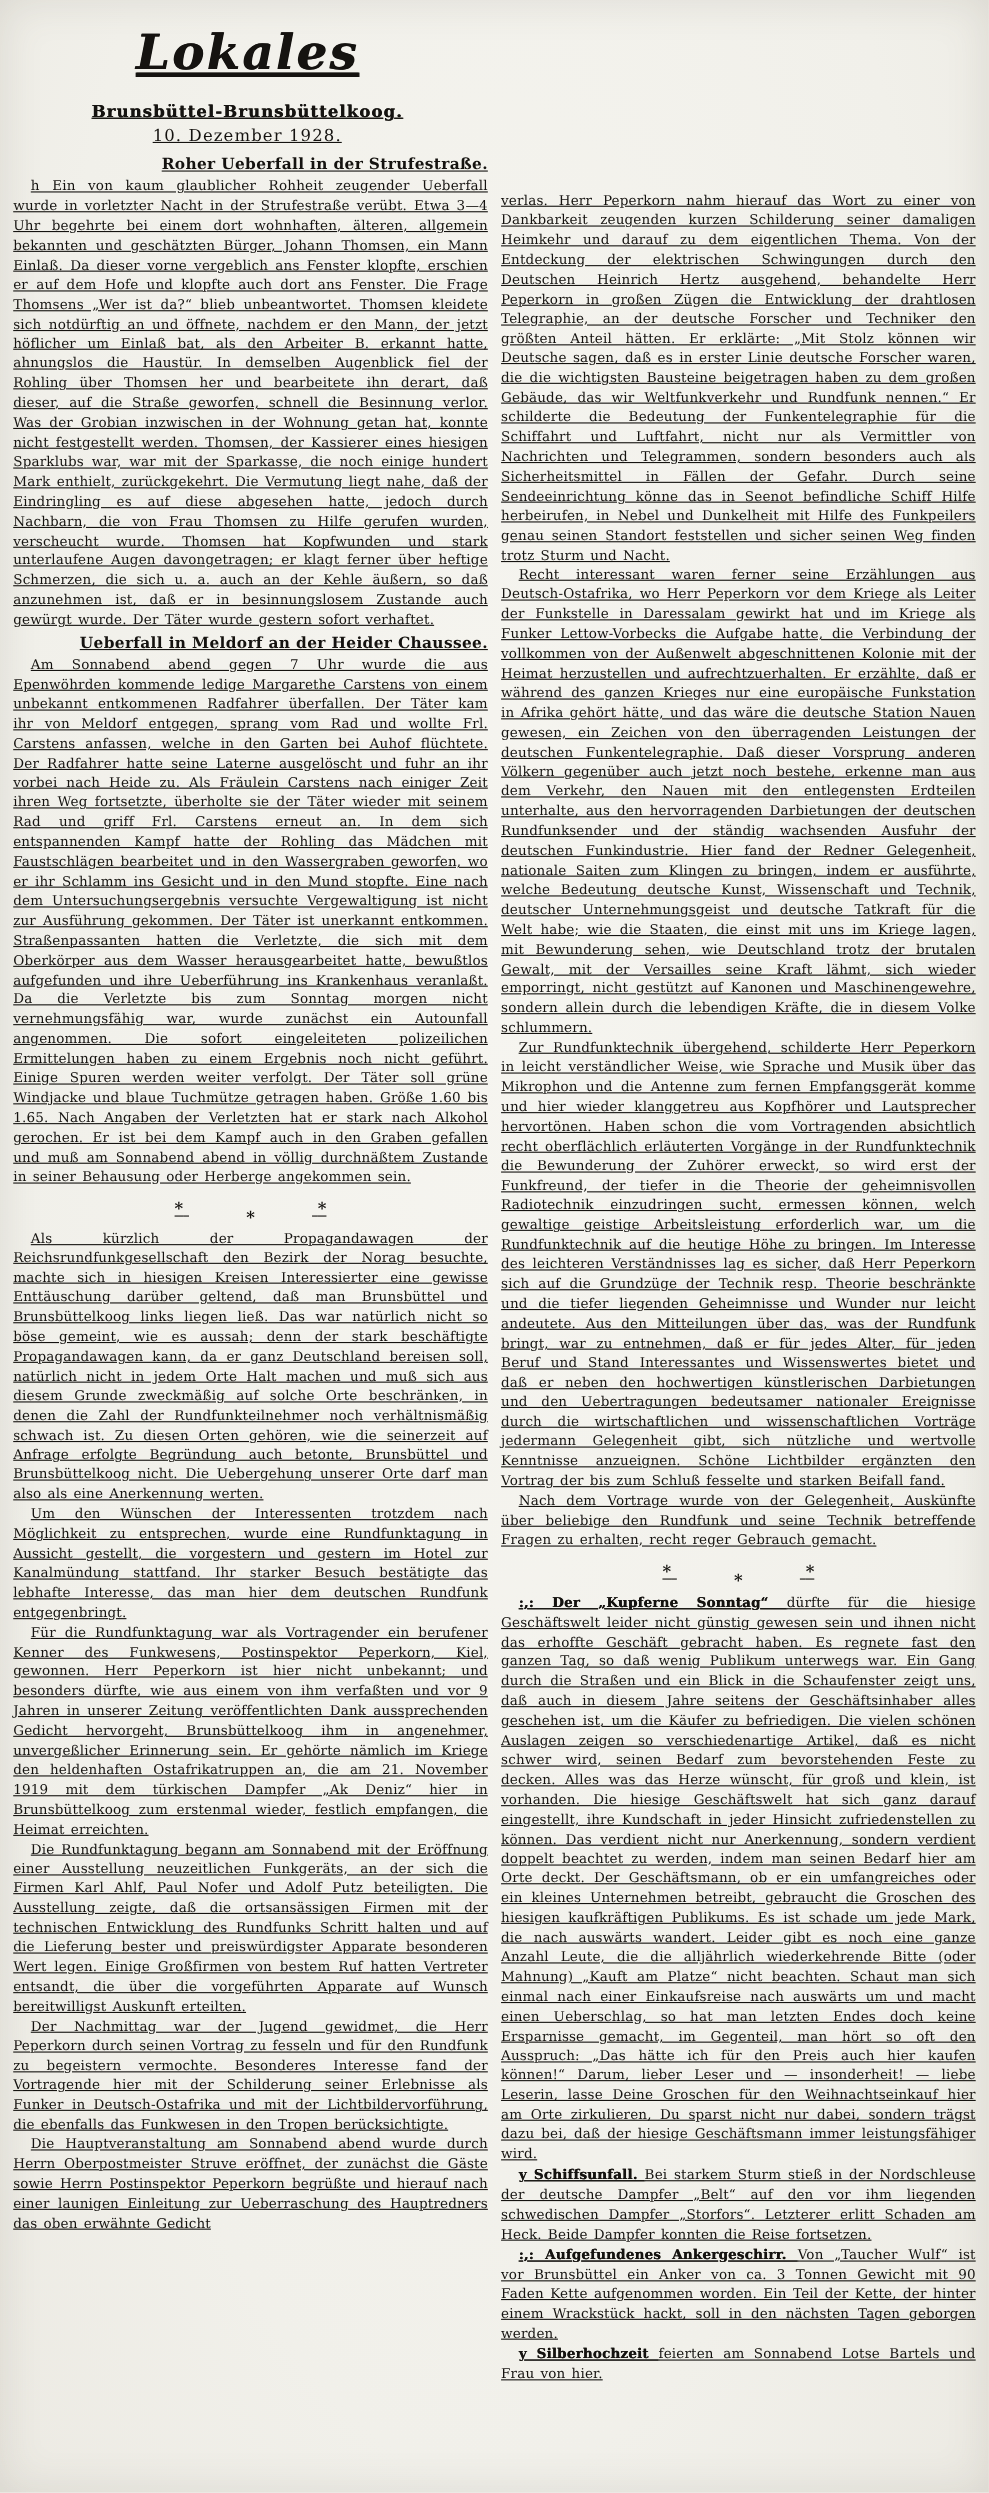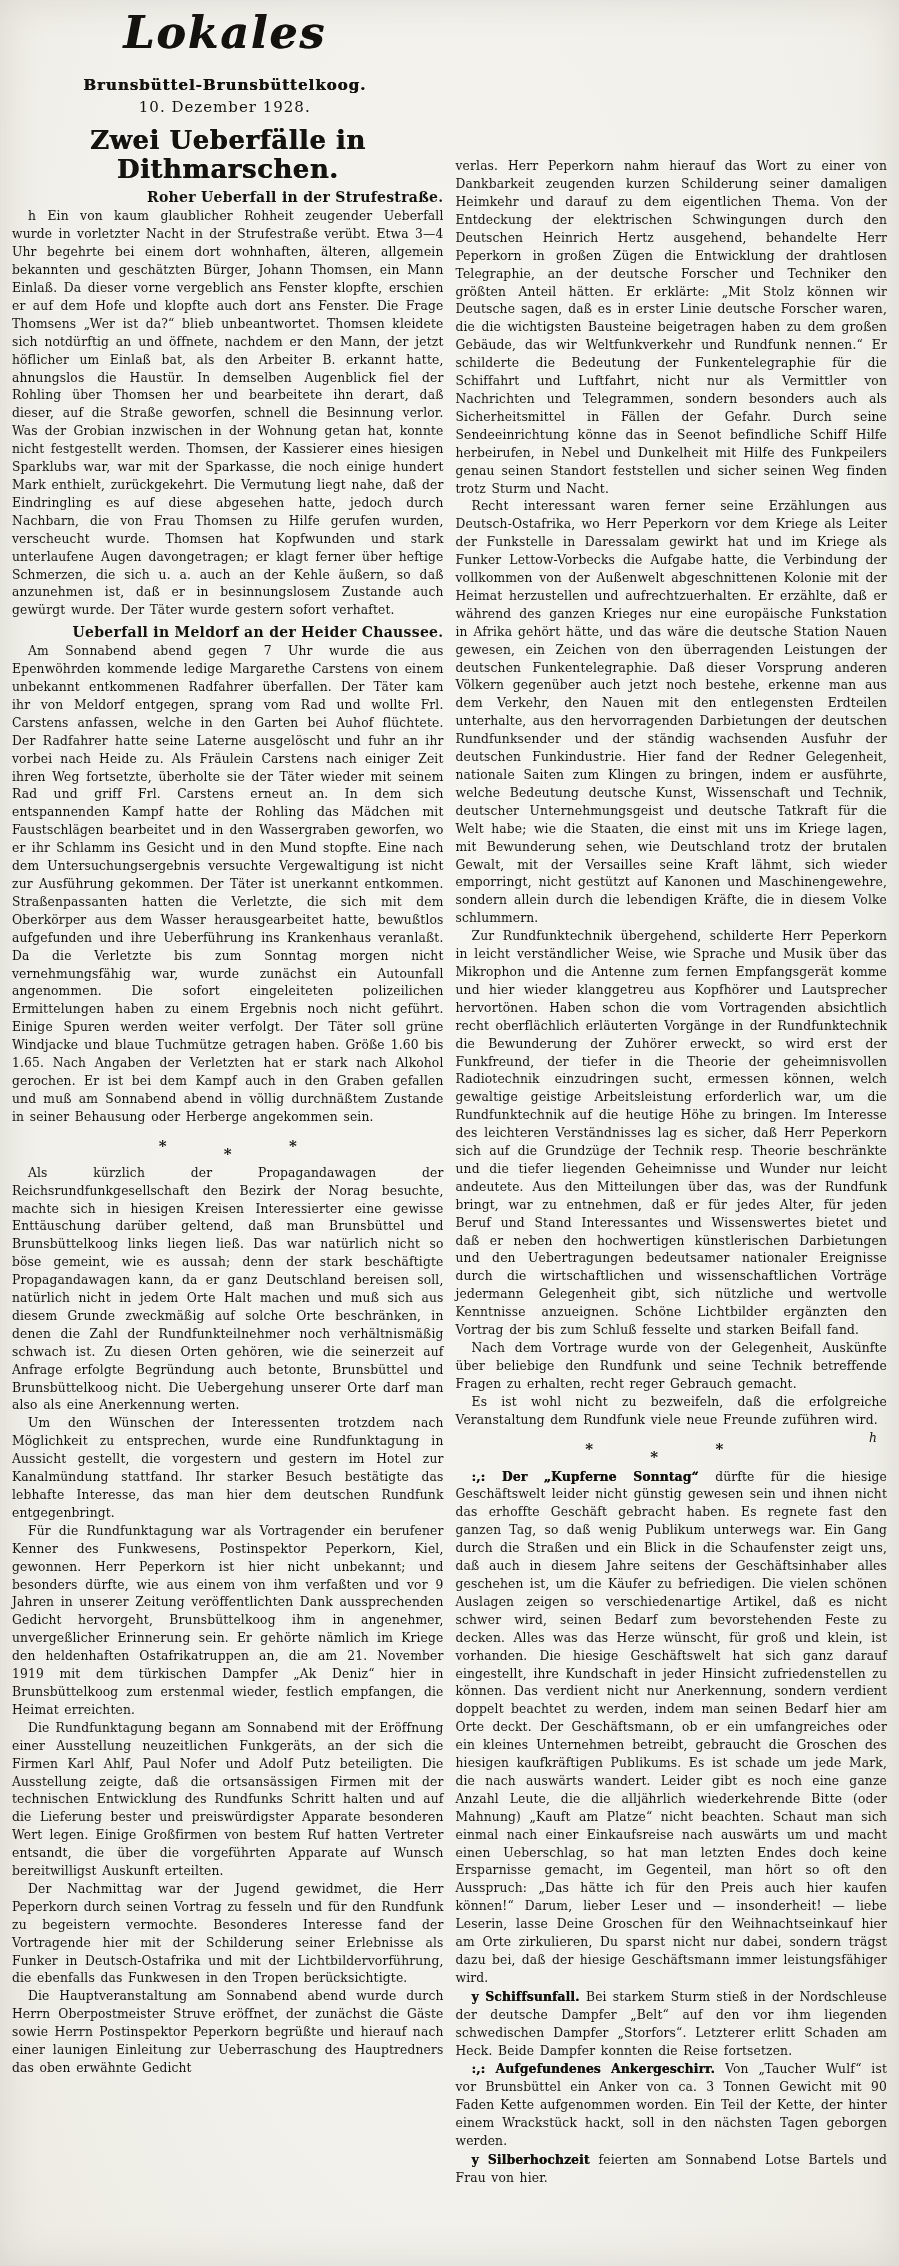--- a/index.html
+++ b/index.html
@@ -6,21 +6,22 @@
   .page{
     position:relative;
     width:899px;height:2266px;
     margin:0 auto;
     background:#f3f2ed;
     background-image:radial-gradient(ellipse at 50% 40%, #f6f5f0 0%, #f1f0ea 70%, #eceae3 100%);
     color:#151310;
     font-family:"DejaVu Serif","Liberation Serif",serif;
     overflow:hidden;
     box-sizing:border-box;
-    padding-top:10px;
+    padding-top:26px;
+    text-decoration:underline;
   }
   .masthead{width:50%;text-align:center;}
   .masthead-title{
     font-size:44px;font-weight:bold;font-style:italic;
     letter-spacing:2px;line-height:1.05;
     text-shadow:0.6px 0 0 #151310;
   }
   .masthead-subtitle{
     font-size:15px;font-weight:bold;letter-spacing:1px;
     margin-top:20px;text-shadow:0.4px 0 0 #151310;
@@ -68,21 +69,20 @@
     <div class="masthead-title">Lokales</div>
     <div class="masthead-subtitle">Brunsbüttel-Brunsbüttelkoog.</div>
     <div class="masthead-date">10. Dezember 1928.</div>
   </header>
 
   <div class="columns">
 
     <div class="col col-left">
 
       <article>
-        <h1 class="headline">Zwei Ueberfälle in Dithmarschen.</h1>
         <h2 class="subhead">Roher Ueberfall in der Strufestraße.</h2>
         <p class="body-p">h Ein von kaum glaublicher Rohheit zeugender Ueberfall wurde in vorletzter Nacht in der Strufestraße verübt. Etwa 3—4 Uhr begehrte bei einem dort wohnhaften, älteren, allgemein bekannten und geschätzten Bürger, Johann Thomsen, ein Mann Einlaß. Da dieser vorne vergeblich ans Fenster klopfte, erschien er auf dem Hofe und klopfte auch dort ans Fenster. Die Frage Thomsens „Wer ist da?“ blieb unbeantwortet. Thomsen kleidete sich notdürftig an und öffnete, nachdem er den Mann, der jetzt höflicher um Einlaß bat, als den Arbeiter B. erkannt hatte, ahnungslos die Haustür. In demselben Augenblick fiel der Rohling über Thomsen her und bearbeitete ihn derart, daß dieser, auf die Straße geworfen, schnell die Besinnung verlor. Was der Grobian inzwischen in der Wohnung getan hat, konnte nicht festgestellt werden. Thomsen, der Kassierer eines hiesigen Sparklubs war, war mit der Sparkasse, die noch einige hundert Mark enthielt, zurückgekehrt. Die Vermutung liegt nahe, daß der Eindringling es auf diese abgesehen hatte, jedoch durch Nachbarn, die von Frau Thomsen zu Hilfe gerufen wurden, verscheucht wurde. Thomsen hat Kopfwunden und stark unterlaufene Augen davongetragen; er klagt ferner über heftige Schmerzen, die sich u. a. auch an der Kehle äußern, so daß anzunehmen ist, daß er in besinnungslosem Zustande auch gewürgt wurde. Der Täter wurde gestern sofort verhaftet.</p>
         <h2 class="subhead">Ueberfall in Meldorf an der Heider Chaussee.</h2>
         <p class="body-p">Am Sonnabend abend gegen 7 Uhr wurde die aus Epenwöhrden kommende ledige Margarethe Carstens von einem unbekannt entkommenen Radfahrer überfallen. Der Täter kam ihr von Meldorf entgegen, sprang vom Rad und wollte Frl. Carstens anfassen, welche in den Garten bei Auhof flüchtete. Der Radfahrer hatte seine Laterne ausgelöscht und fuhr an ihr vorbei nach Heide zu. Als Fräulein Carstens nach einiger Zeit ihren Weg fortsetzte, überholte sie der Täter wieder mit seinem Rad und griff Frl. Carstens erneut an. In dem sich entspannenden Kampf hatte der Rohling das Mädchen mit Faustschlägen bearbeitet und in den Wassergraben geworfen, wo er ihr Schlamm ins Gesicht und in den Mund stopfte. Eine nach dem Untersuchungsergebnis versuchte Vergewaltigung ist nicht zur Ausführung gekommen. Der Täter ist unerkannt entkommen. Straßenpassanten hatten die Verletzte, die sich mit dem Oberkörper aus dem Wasser herausgearbeitet hatte, bewußtlos aufgefunden und ihre Ueberführung ins Krankenhaus veranlaßt. Da die Verletzte bis zum Sonntag morgen nicht vernehmungsfähig war, wurde zunächst ein Autounfall angenommen. Die sofort eingeleiteten polizeilichen Ermittelungen haben zu einem Ergebnis noch nicht geführt. Einige Spuren werden weiter verfolgt. Der Täter soll grüne Windjacke und blaue Tuchmütze getragen haben. Größe 1.60 bis 1.65. Nach Angaben der Verletzten hat er stark nach Alkohol gerochen. Er ist bei dem Kampf auch in den Graben gefallen und muß am Sonnabend abend in völlig durchnäßtem Zustande in seiner Behausung oder Herberge angekommen sein.</p>
       </article>
 
       <div class="divider">
         <span class="s-left">*</span>
         <span class="s-mid">*</span>
         <span class="s-right">*</span>
@@ -100,24 +100,20 @@
     </div>
 
     <div class="col col-right">
       <div class="spacer-top"></div>
 
       <article>
         <p class="body-p no-indent">verlas. Herr Peperkorn nahm hierauf das Wort zu einer von Dankbarkeit zeugenden kurzen Schilderung seiner damaligen Heimkehr und darauf zu dem eigentlichen Thema. Von der Entdeckung der elektrischen Schwingungen durch den Deutschen Heinrich Hertz ausgehend, behandelte Herr Peperkorn in großen Zügen die Entwicklung der drahtlosen Telegraphie, an der deutsche Forscher und Techniker den größten Anteil hätten. Er erklärte: „Mit Stolz können wir Deutsche sagen, daß es in erster Linie deutsche Forscher waren, die die wichtigsten Bausteine beigetragen haben zu dem großen Gebäude, das wir Weltfunkverkehr und Rundfunk nennen.“ Er schilderte die Bedeutung der Funkentelegraphie für die Schiffahrt und Luftfahrt, nicht nur als Vermittler von Nachrichten und Telegrammen, sondern besonders auch als Sicherheitsmittel in Fällen der Gefahr. Durch seine Sendeeinrichtung könne das in Seenot befindliche Schiff Hilfe herbeirufen, in Nebel und Dunkelheit mit Hilfe des Funkpeilers genau seinen Standort feststellen und sicher seinen Weg finden trotz Sturm und Nacht.</p>
         <p class="body-p">Recht interessant waren ferner seine Erzählungen aus Deutsch-Ostafrika, wo Herr Peperkorn vor dem Kriege als Leiter der Funkstelle in Daressalam gewirkt hat und im Kriege als Funker Lettow-Vorbecks die Aufgabe hatte, die Verbindung der vollkommen von der Außenwelt abgeschnittenen Kolonie mit der Heimat herzustellen und aufrechtzuerhalten. Er erzählte, daß er während des ganzen Krieges nur eine europäische Funkstation in Afrika gehört hätte, und das wäre die deutsche Station Nauen gewesen, ein Zeichen von den überragenden Leistungen der deutschen Funkentelegraphie. Daß dieser Vorsprung anderen Völkern gegenüber auch jetzt noch bestehe, erkenne man aus dem Verkehr, den Nauen mit den entlegensten Erdteilen unterhalte, aus den hervorragenden Darbietungen der deutschen Rundfunksender und der ständig wachsenden Ausfuhr der deutschen Funkindustrie. Hier fand der Redner Gelegenheit, nationale Saiten zum Klingen zu bringen, indem er ausführte, welche Bedeutung deutsche Kunst, Wissenschaft und Technik, deutscher Unternehmungsgeist und deutsche Tatkraft für die Welt habe; wie die Staaten, die einst mit uns im Kriege lagen, mit Bewunderung sehen, wie Deutschland trotz der brutalen Gewalt, mit der Versailles seine Kraft lähmt, sich wieder emporringt, nicht gestützt auf Kanonen und Maschinengewehre, sondern allein durch die lebendigen Kräfte, die in diesem Volke schlummern.</p>
         <p class="body-p">Zur Rundfunktechnik übergehend, schilderte Herr Peperkorn in leicht verständlicher Weise, wie Sprache und Musik über das Mikrophon und die Antenne zum fernen Empfangsgerät komme und hier wieder klanggetreu aus Kopfhörer und Lautsprecher hervortönen. Haben schon die vom Vortragenden absichtlich recht oberflächlich erläuterten Vorgänge in der Rundfunktechnik die Bewunderung der Zuhörer erweckt, so wird erst der Funkfreund, der tiefer in die Theorie der geheimnisvollen Radiotechnik einzudringen sucht, ermessen können, welch gewaltige geistige Arbeitsleistung erforderlich war, um die Rundfunktechnik auf die heutige Höhe zu bringen. Im Interesse des leichteren Verständnisses lag es sicher, daß Herr Peperkorn sich auf die Grundzüge der Technik resp. Theorie beschränkte und die tiefer liegenden Geheimnisse und Wunder nur leicht andeutete. Aus den Mitteilungen über das, was der Rundfunk bringt, war zu entnehmen, daß er für jedes Alter, für jeden Beruf und Stand Interessantes und Wissenswertes bietet und daß er neben den hochwertigen künstlerischen Darbietungen und den Uebertragungen bedeutsamer nationaler Ereignisse durch die wirtschaftlichen und wissenschaftlichen Vorträge jedermann Gelegenheit gibt, sich nützliche und wertvolle Kenntnisse anzueignen. Schöne Lichtbilder ergänzten den Vortrag der bis zum Schluß fesselte und starken Beifall fand.</p>
         <p class="body-p">Nach dem Vortrage wurde von der Gelegenheit, Auskünfte über beliebige den Rundfunk und seine Technik betreffende Fragen zu erhalten, recht reger Gebrauch gemacht.</p>
-        <p class="body-p">
-          <span>Es ist wohl nicht zu bezweifeln, daß die erfolgreiche Veranstaltung dem Rundfunk viele neue Freunde zuführen wird.</span>
-          <span class="sig">h</span>
-        </p>
       </article>
 
       <div class="divider">
         <span class="s-left">*</span>
         <span class="s-mid">*</span>
         <span class="s-right">*</span>
       </div>
 
       <section>
         <p class="body-p">

